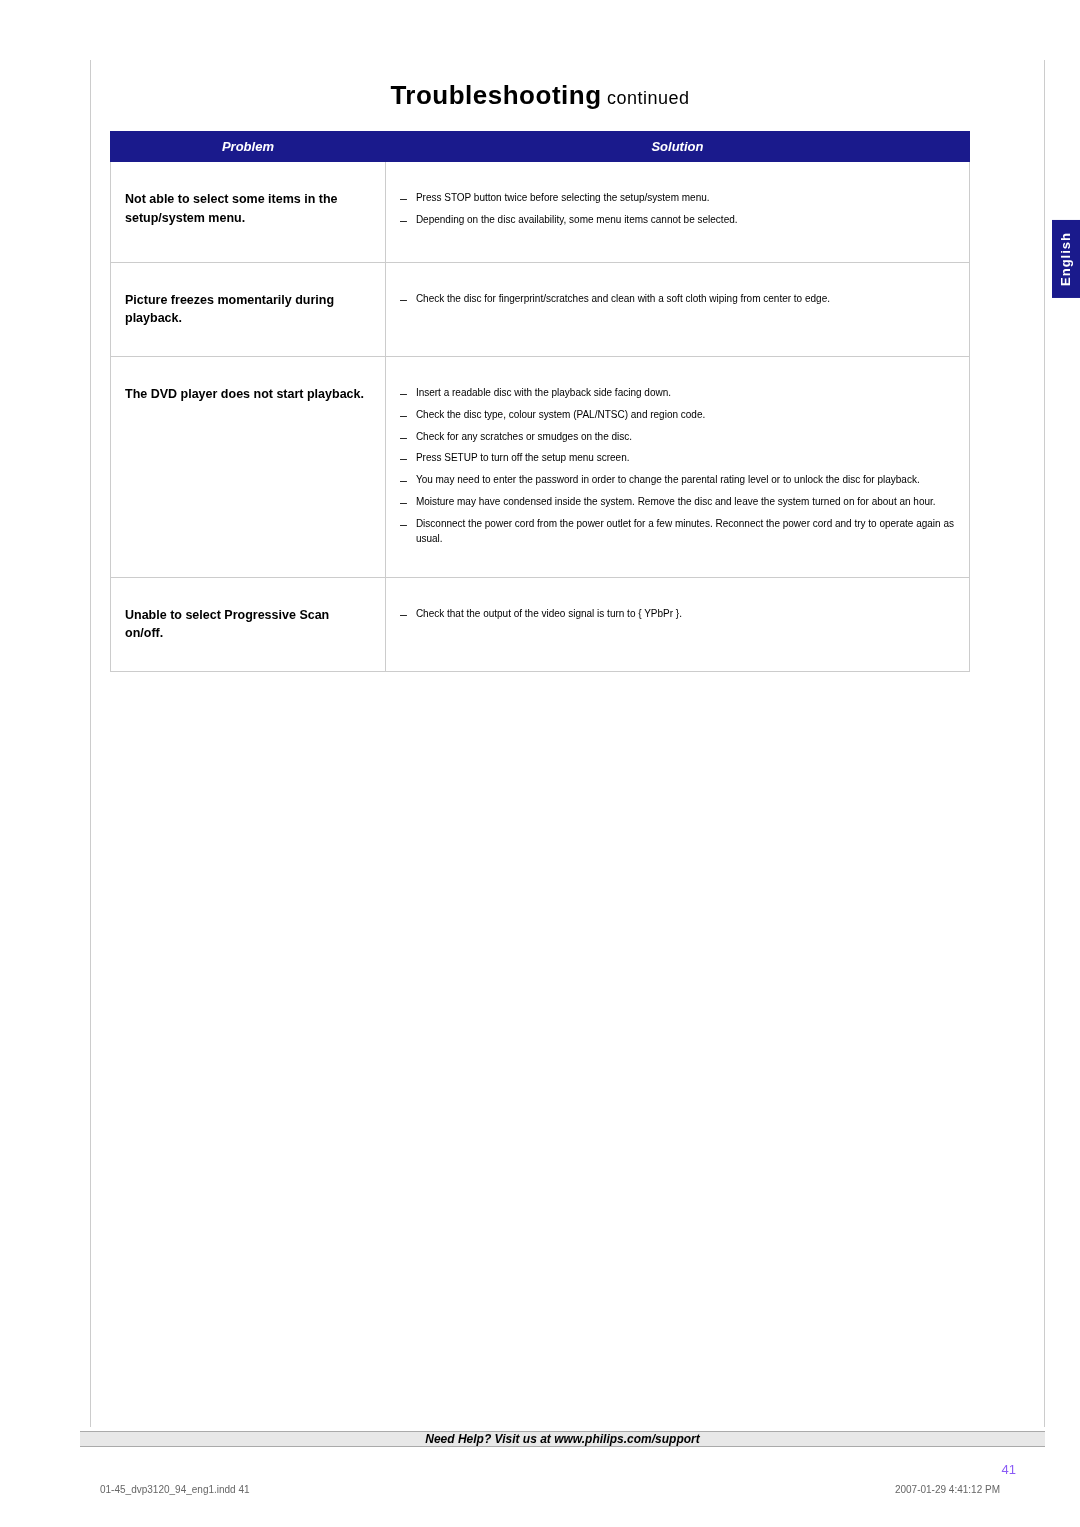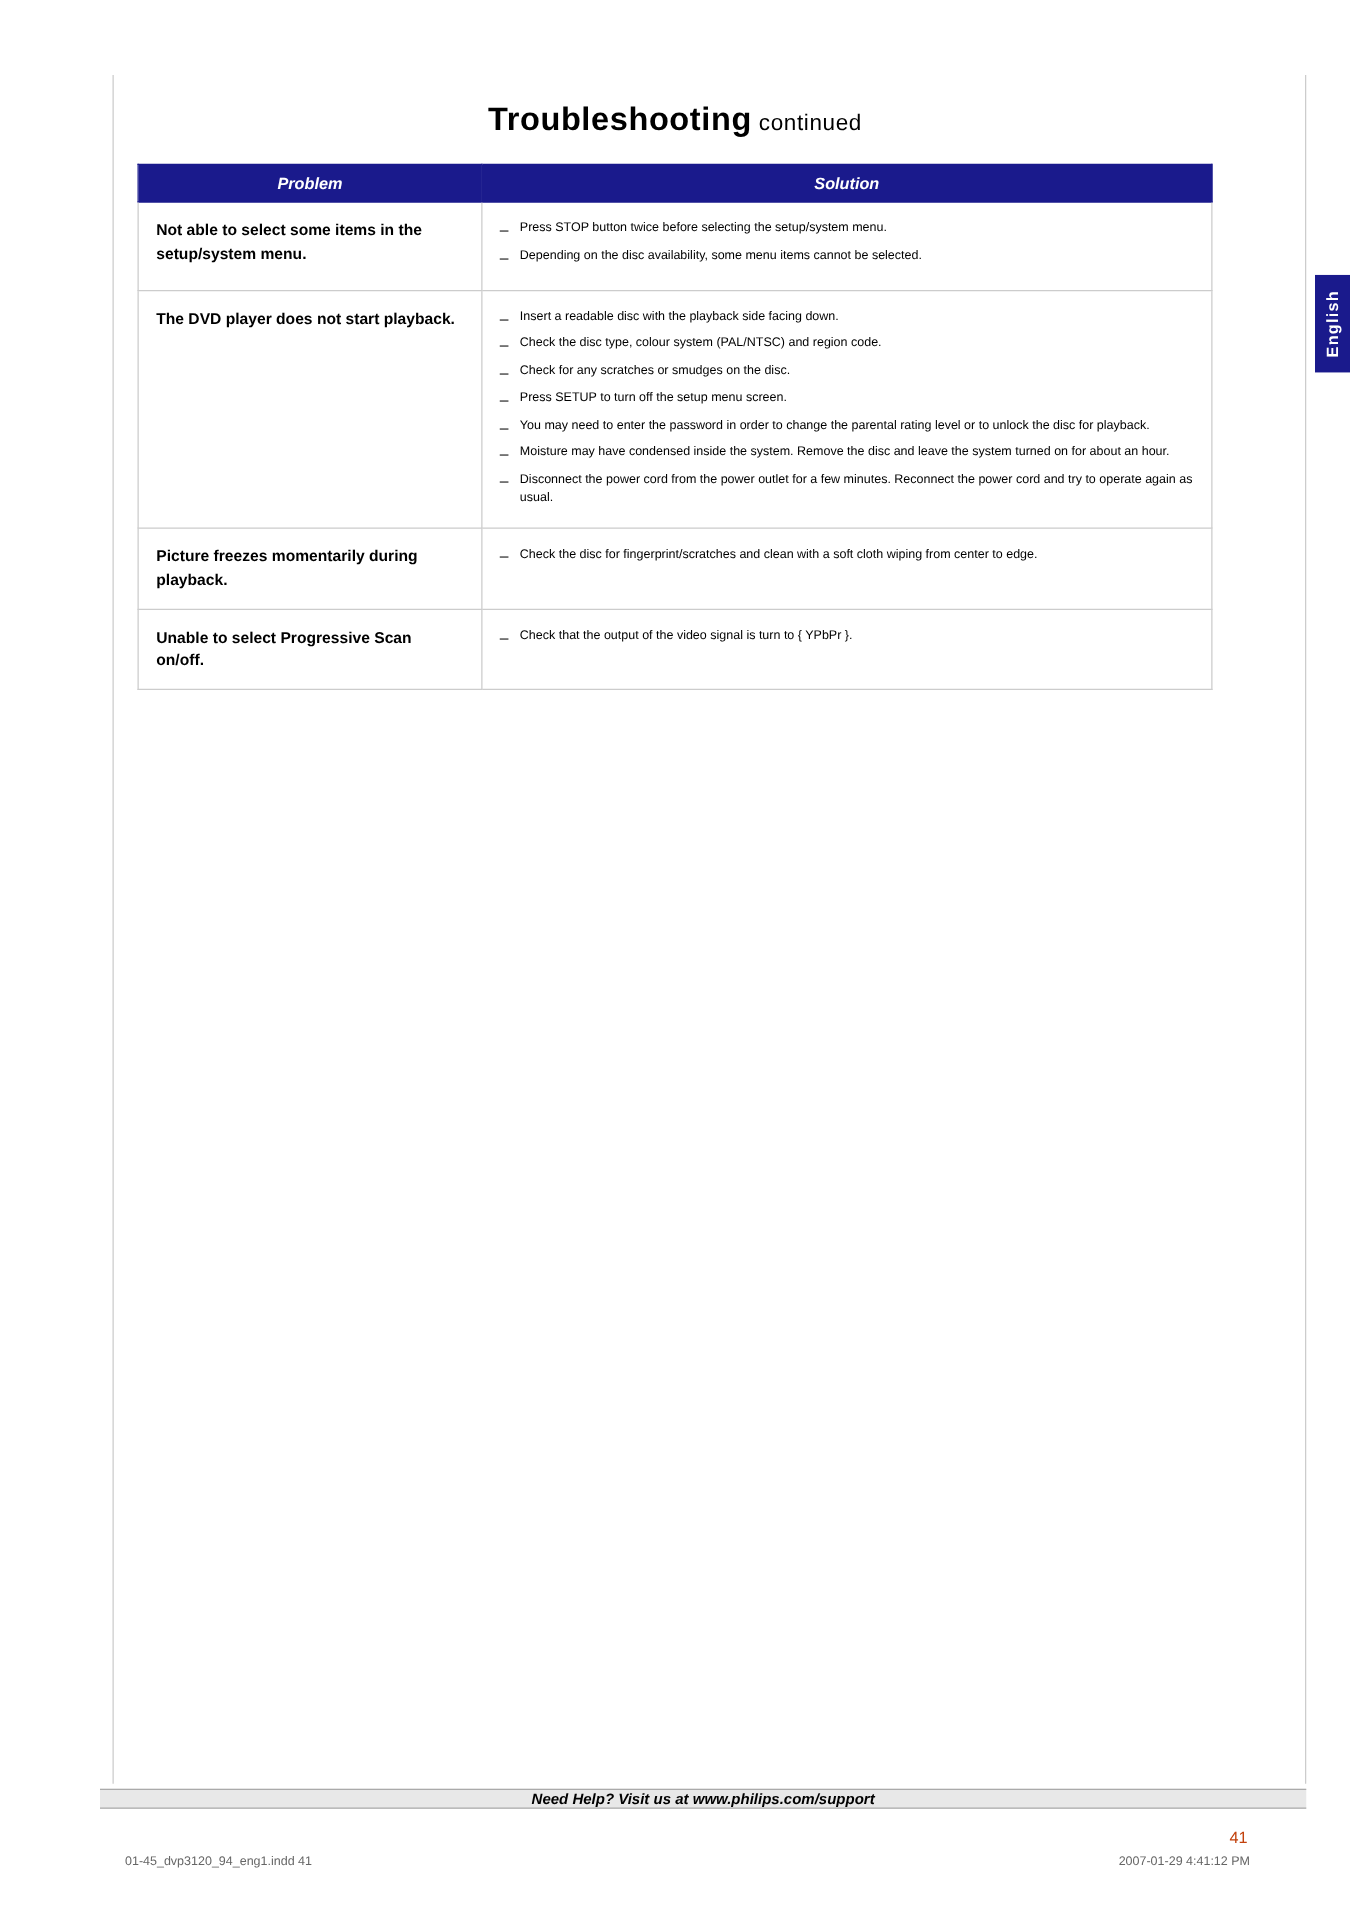--- a/index.html
+++ b/index.html
@@ -75,23 +75,23 @@
     .footer-text {
       font-size: 12px;
       font-weight: bold;
       font-style: italic;
       color: #000000;
     }
 
     .page-number {
       position: absolute;
       bottom: 50px;
-      right: 82px;
-      font-size: 13px;
-      color: #c2410c;
+      right: 64px;
+      font-size: 13px;
+      color: #8b5cf6;
       text-align: right;
     }
 
     
     .bottom-meta {
       position: absolute;
       bottom: 32px;
       left: 100px;
       right: 80px;
       display: flex;
@@ -135,21 +135,21 @@
       font-size: 13px;
       font-weight: bold;
       padding: 7px 14px;
       text-align: center;
       border: 1px solid #1a1a8c;
       font-style: italic;
     }
 
     .trouble-table tbody tr td {
       vertical-align: top;
-      padding: 13px 14px;
+      padding: 28px 14px;
       border: 1px solid #cccccc;
       font-size: 12.5px;
       line-height: 1.5;
     }
 
     .trouble-table tbody tr td.problem-cell {
       width: 32%;
       font-weight: bold;
       font-size: 12.5px;
     }
@@ -210,20 +210,29 @@
                 <span class="solution-dash">–</span>
                 <span class="solution-text">Press STOP button twice before selecting the setup/system menu.</span>
               </div>
               <div class="solution-item">
                 <span class="solution-dash">–</span>
                 <span class="solution-text">Depending on the disc availability, some menu items cannot be selected.</span>
               </div>
             </td>
           </tr>
           <tr>
+            <td class="problem-cell">Picture freezes momentarily during playback.</td>
+            <td class="solution-cell">
+              <div class="solution-item">
+                <span class="solution-dash">–</span>
+                <span class="solution-text">Check the disc for fingerprint/scratches and clean with a soft cloth wiping from center to edge.</span>
+              </div>
+            </td>
+          </tr>
+          <tr>
             <td class="problem-cell">The DVD player does not start playback.</td>
             <td class="solution-cell">
               <div class="solution-item">
                 <span class="solution-dash">–</span>
                 <span class="solution-text">Insert a readable disc with the playback side facing down.</span>
               </div>
               <div class="solution-item">
                 <span class="solution-dash">–</span>
                 <span class="solution-text">Check the disc type, colour system (PAL/NTSC) and region code.</span>
               </div>
@@ -239,29 +248,20 @@
                 <span class="solution-dash">–</span>
                 <span class="solution-text">You may need to enter the password in order to change the parental rating level or to unlock the disc for playback.</span>
               </div>
               <div class="solution-item">
                 <span class="solution-dash">–</span>
                 <span class="solution-text">Moisture may have condensed inside the system. Remove the disc and leave the system turned on for about an hour.</span>
               </div>
               <div class="solution-item">
                 <span class="solution-dash">–</span>
                 <span class="solution-text">Disconnect the power cord from the power outlet for a few minutes. Reconnect the power cord and try to operate again as usual.</span>
-              </div>
-            </td>
-          </tr>
-          <tr>
-            <td class="problem-cell">Picture freezes momentarily during playback.</td>
-            <td class="solution-cell">
-              <div class="solution-item">
-                <span class="solution-dash">–</span>
-                <span class="solution-text">Check the disc for fingerprint/scratches and clean with a soft cloth wiping from center to edge.</span>
               </div>
             </td>
           </tr>
           <tr>
             <td class="problem-cell">Unable to select Progressive Scan on/off.</td>
             <td class="solution-cell">
               <div class="solution-item">
                 <span class="solution-dash">–</span>
                 <span class="solution-text">Check that the output of the video signal is turn to { YPbPr }.</span>
               </div>

